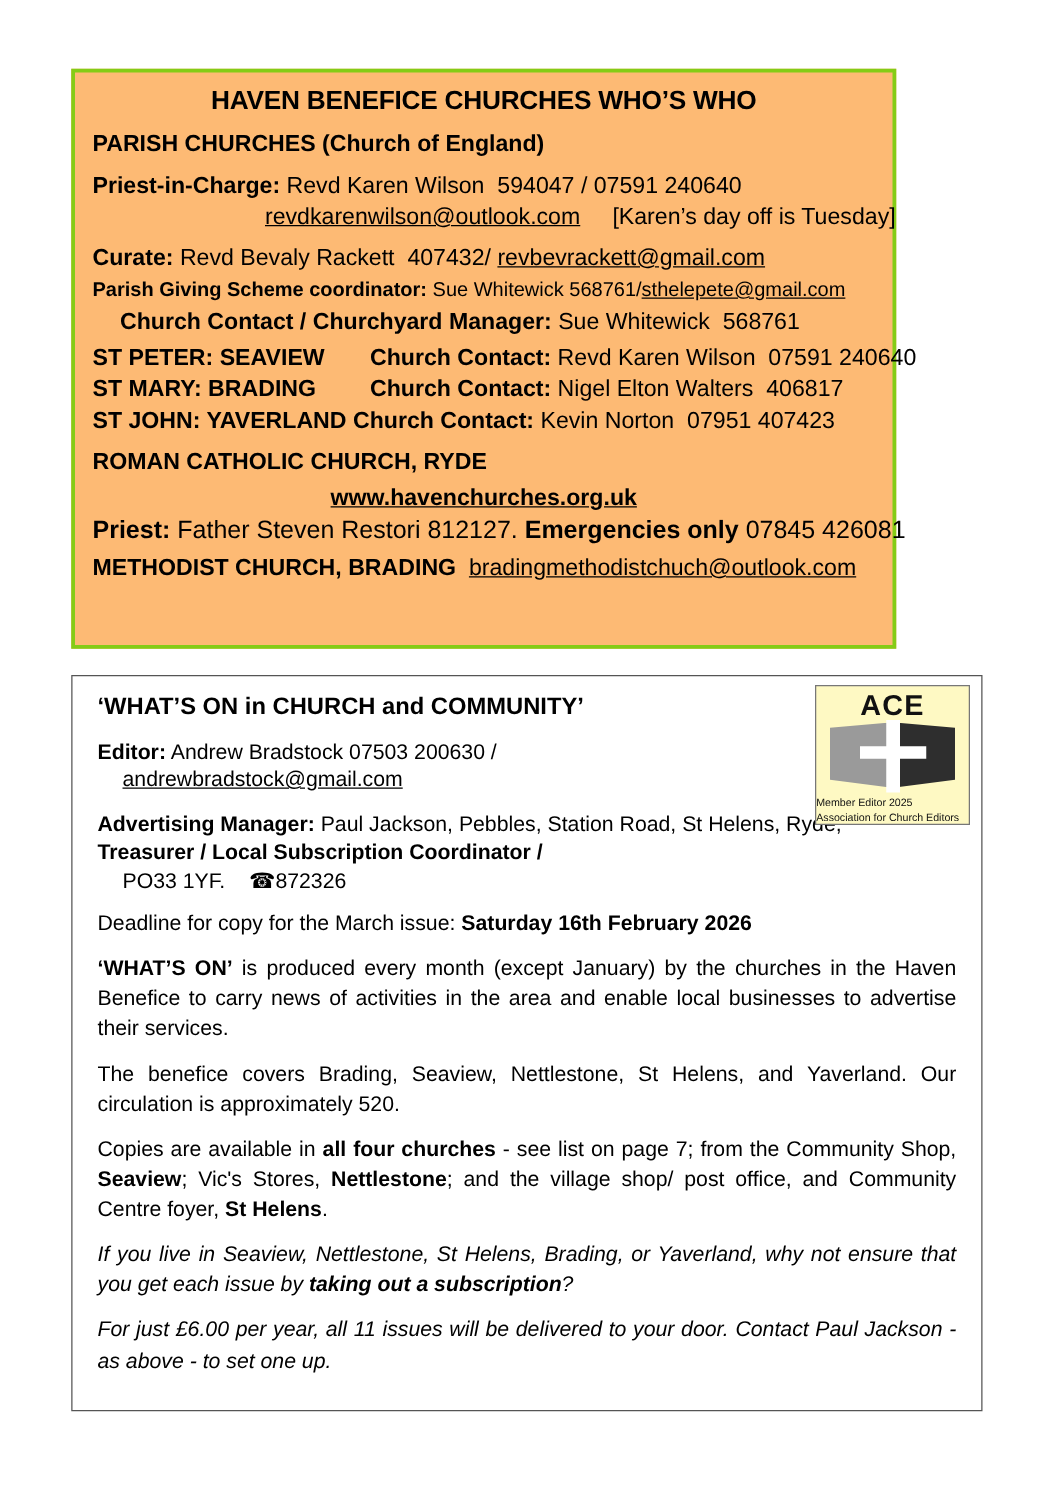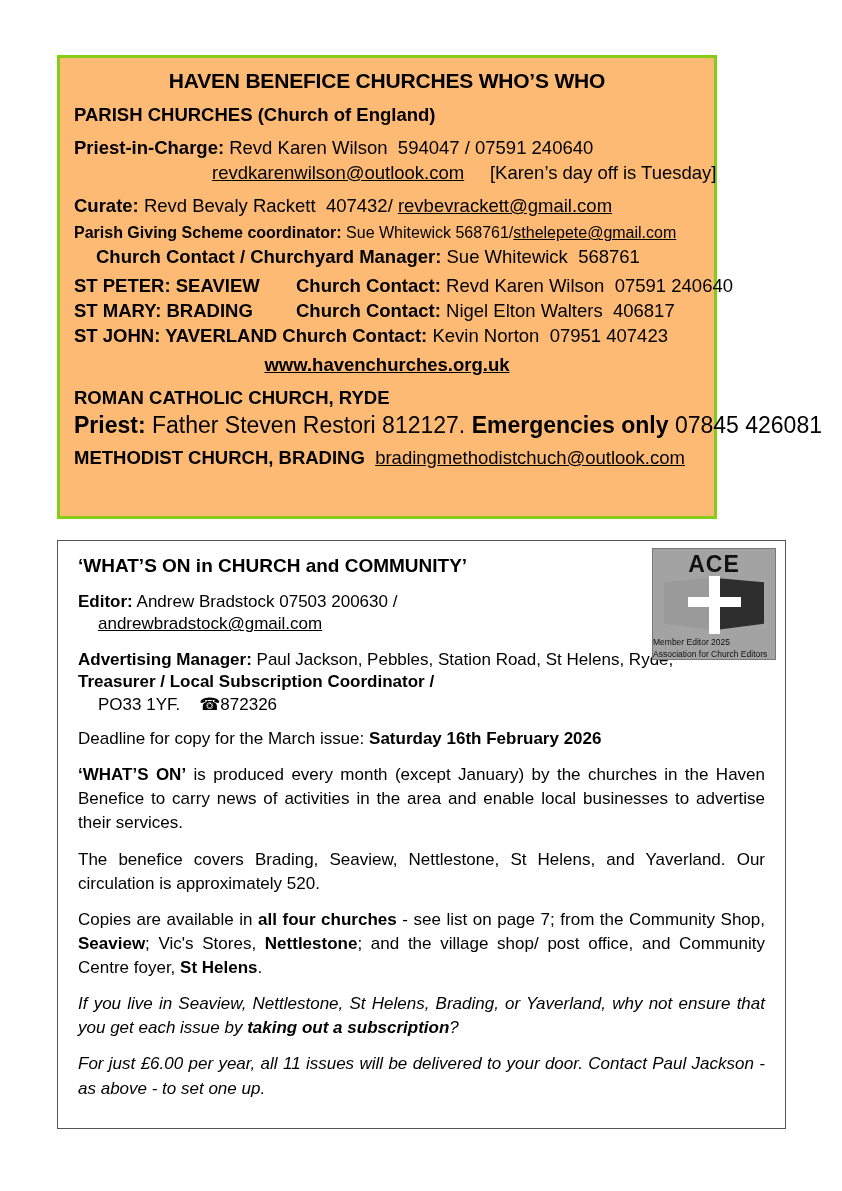--- a/index.html
+++ b/index.html
@@ -32,21 +32,21 @@
   .who-title {
     text-align: center;
     font-weight: bold;
     font-size: 21px;
     letter-spacing: -0.2px;
     margin: 3px 0 10px 0;
     white-space: nowrap;
   }
 
   .ln {
-    font-size: 23px;
+    font-size: 20px;
     line-height: 1.30;
     margin: 0 0 1px 0;
     white-space: nowrap;
   }
   .ln.sm   { font-size: 16px; }
   .ln.lg   { font-size: 18.5px; }
   .ln b    { font-weight: bold; }
   .ln .lt  { font-weight: normal; }
   .ln.gap  { margin-top: 9px; }
   .ln.gap-sm { margin-top: 5px; }
@@ -101,21 +101,21 @@
   .deadline { font-size: 17px; margin: 0 0 14px 0; }
 
   
   #ace-logo {
     position: absolute;
     left: 594px;
     top: 7px;
     width: 124px;
     height: 112px;
     border: 1.5px solid #777;
-    background: #a3a3a3;
+    background: #fef9c3;
     box-sizing: border-box;
     overflow: hidden;
   }
   #ace-word {
     text-align: center;
     font-weight: bold;
     font-size: 23px;
     letter-spacing: 1px;
     line-height: 1;
     margin-top: 4px;
@@ -220,26 +220,26 @@
     &nbsp;<span>406817</span>
   </div>
 
   <div class="ln lg">
     <b>ST JOHN: YAVERLAND</b>
     <b>Church Contact:</b>
     <span>Kevin Norton</span>
     &nbsp;<span>07951 407423</span>
   </div>
 
+  <div class="ln lg gap">
+    <b>ROMAN CATHOLIC CHURCH, RYDE</b>
+  </div>
+
   <div class="ln lg ctr gap-sm">
     <b class="u">www.havenchurches.org.uk</b>
-  </div>
-
-  <div class="ln lg gap">
-    <b>ROMAN CATHOLIC CHURCH, RYDE</b>
   </div>
 
   <div class="ln">
     <b>Priest:</b>
     <span>Father Steven Restori 812127.</span>
     <b>Emergencies only</b>
     <span>07845 426081</span>
   </div>
 
   <div class="ln lg gap-sm">

